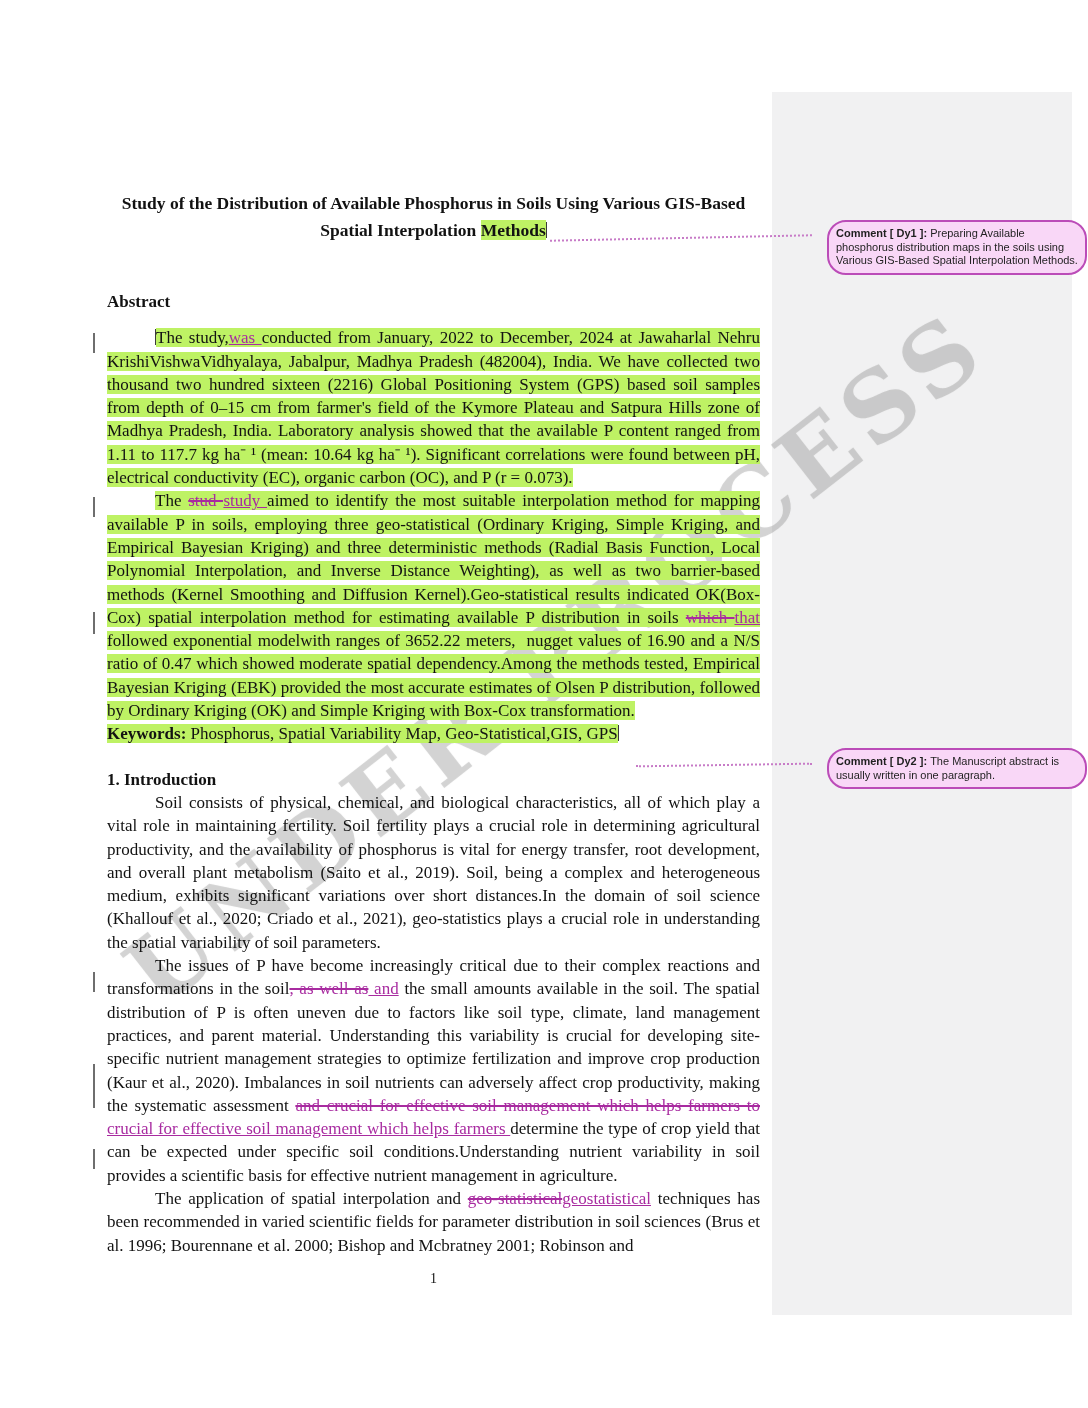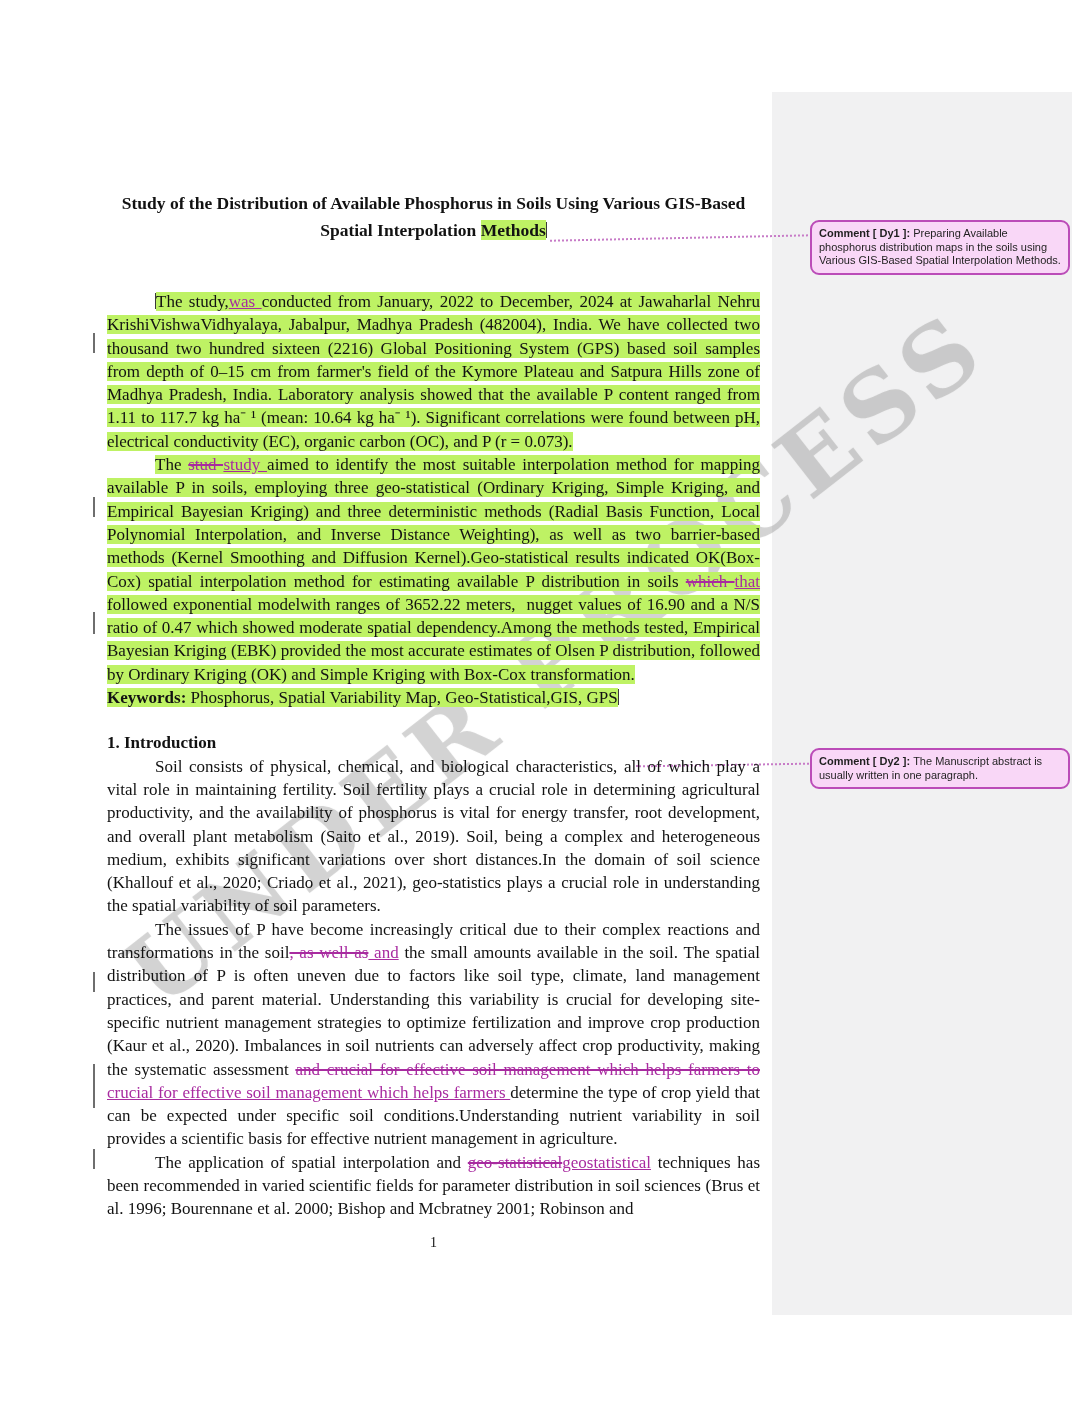--- a/index.html
+++ b/index.html
@@ -29,23 +29,23 @@
   
   .hl{background:#bef264;}
   .del{color:#a82ba0;text-decoration:line-through;text-decoration-thickness:1.5px;}
   .ins{color:#a82ba0;text-decoration:underline;margin-top:8px;}
   .bold{font-weight:bold;}
   .anchor{display:inline-block;width:1px;height:16px;background:#3a3a3a;vertical-align:-2px;}
   
   .change-bar{position:absolute;left:93px;width:2px;background:#6e6e6e;z-index:2;}
   
   .comment-box{
-    position:absolute;width:242px;background:#f9d7f7;border:2px solid #bb4cb8;border-radius:9px;
+    position:absolute;width:242px;background:#f9d7f7;border:2px solid #bb4cb8;border-radius:19px;
     padding:5px 7px;font-family:"Liberation Sans",sans-serif;font-size:11px;line-height:13.5px;
-    color:#1f1f1f;z-index:3;
+    color:#1f1f1f;z-index:3;margin-left:17px;
   }
   .connector{position:absolute;border-top:2px dotted #c77bc7;z-index:1;}
 </style>
 </head>
 <body>
 
 <div class="margin-panel"></div>
 
 <div class="watermark">UNDER PROCESS</div>
 
@@ -62,20 +62,21 @@
 <div class="comment-box" style="left:810px;top:220px;"><span class="bold">Comment [ Dy1 ]: </span><span>Preparing Available phosphorus distribution maps in the soils using Various GIS-Based Spatial Interpolation Methods.</span></div>
 <div class="comment-box" style="left:810px;top:748px;"><span class="bold">Comment [ Dy2 ]: </span><span>The Manuscript abstract is usually written in one paragraph.</span></div>
 
 <div class="text-col">
 
   <div class="title">
     <span>Study of the Distribution of Available Phosphorus in Soils Using Various GIS-Based</span><br>
     <span>Spatial Interpolation </span><span class="hl">Methods</span><span class="anchor"></span>
   </div>
 
+  <div class="heading">Abstract</div>
 
   <p class="para"><span class="anchor"></span><span class="hl">The study,</span><span class="hl ins">was </span><span class="hl">conducted from January, 2022 to December, 2024 at Jawaharlal Nehru KrishiVishwaVidhyalaya, Jabalpur, Madhya Pradesh (482004), India. We have collected two thousand two hundred sixteen (2216) Global Positioning System (GPS) based soil samples from depth of 0–15 cm from farmer's field of the Kymore Plateau and Satpura Hills zone of Madhya Pradesh, India. Laboratory analysis showed that the available P content ranged from 1.11 to 117.7 kg ha⁻ ¹ (mean: 10.64 kg ha⁻ ¹). Significant correlations were found between pH, electrical conductivity (EC), organic carbon (OC), and P (r = 0.073).</span></p>
   <p class="para"><span class="hl">The </span><span class="hl del">stud </span><span class="hl ins">study </span><span class="hl">aimed to identify the most suitable interpolation method for mapping available P in soils, employing three geo-statistical (Ordinary Kriging, Simple Kriging, and Empirical Bayesian Kriging) and three deterministic methods (Radial Basis Function, Local Polynomial Interpolation, and Inverse Distance Weighting), as well as two barrier-based methods (Kernel Smoothing and Diffusion Kernel).Geo-statistical results indicated OK(Box-Cox) spatial interpolation method for estimating available P distribution in soils </span><span class="hl del">which </span><span class="hl ins">that </span><span class="hl">followed exponential modelwith ranges of 3652.22 meters,&nbsp; nugget values of 16.90 and a N/S ratio of 0.47 which showed moderate spatial dependency.Among the methods tested, Empirical Bayesian Kriging (EBK) provided the most accurate estimates of Olsen P distribution, followed by Ordinary Kriging (OK) and Simple Kriging with Box-Cox transformation.</span></p>
   <p class="para noindent"><span class="hl bold">Keywords:</span><span class="hl"> Phosphorus, Spatial Variability Map, Geo-Statistical,GIS, GPS</span><span class="anchor"></span></p>
 
   <div class="intro-heading">1. Introduction</div>
 
   <p class="para">Soil consists of physical, chemical, and biological characteristics, all of which play a vital role in maintaining fertility. Soil fertility plays a crucial role in determining agricultural productivity, and the availability of phosphorus is vital for energy transfer, root development, and overall plant metabolism (Saito et al., 2019). Soil, being a complex and heterogeneous medium, exhibits significant variations over short distances.In the domain of soil science (Khallouf et al., 2020; Criado et al., 2021), geo-statistics plays a crucial role in understanding the spatial variability of soil parameters.</p>
   <p class="para"><span>The issues of P have become increasingly critical due to their complex reactions and transformations in the soil</span><span class="del">, as well as</span><span class="ins"> and</span><span> the small amounts available in the soil. The spatial distribution of P is often uneven due to factors like soil type, climate, land management practices, and parent material. Understanding this variability is crucial for developing site-specific nutrient management strategies to optimize fertilization and improve crop production (Kaur et al., 2020). Imbalances in soil nutrients can adversely affect crop productivity, making the systematic assessment </span><span class="del">and crucial for effective soil management which helps farmers to </span><span class="ins">crucial for effective soil management which helps farmers </span><span>determine the type of crop yield that can be expected under specific soil conditions.Understanding nutrient variability in soil provides a scientific basis for effective nutrient management in agriculture.</span></p>
   <p class="para"><span>The application of spatial interpolation and </span><span class="del">geo-statistical</span><span class="ins">geostatistical</span><span> techniques has been recommended in varied scientific fields for parameter distribution in soil sciences (Brus et al. 1996; Bourennane et al. 2000; Bishop and Mcbratney 2001; Robinson and</span></p>

